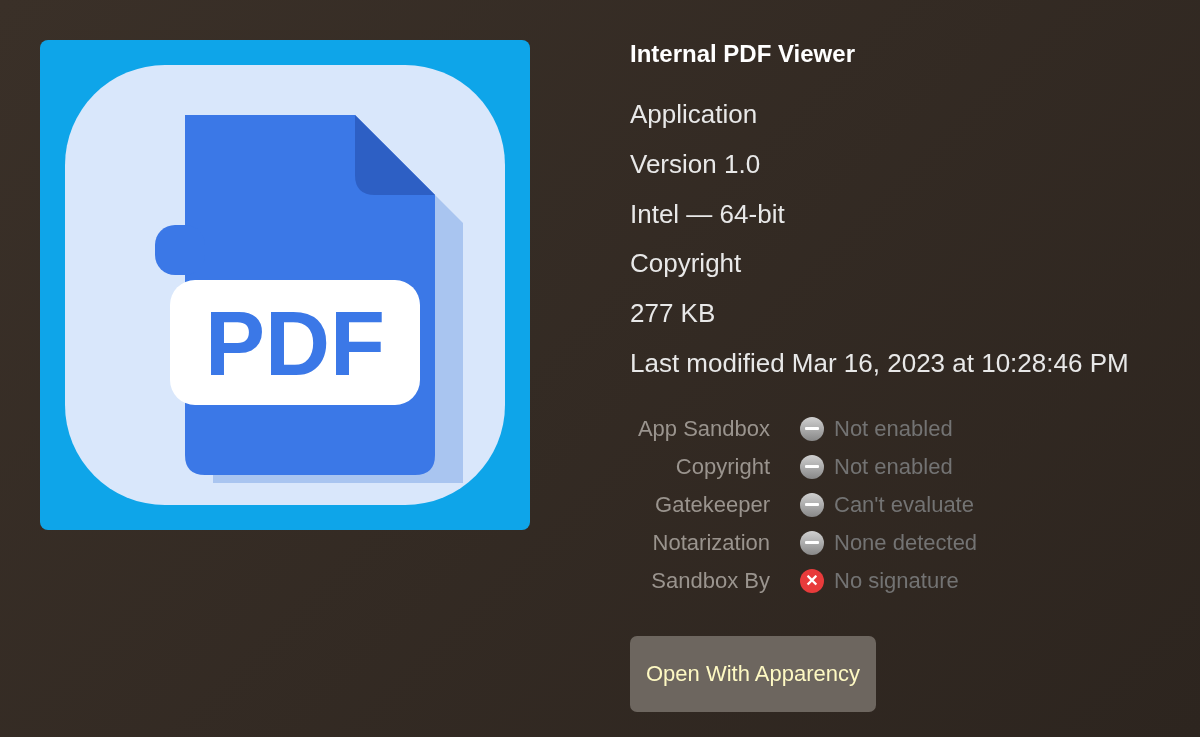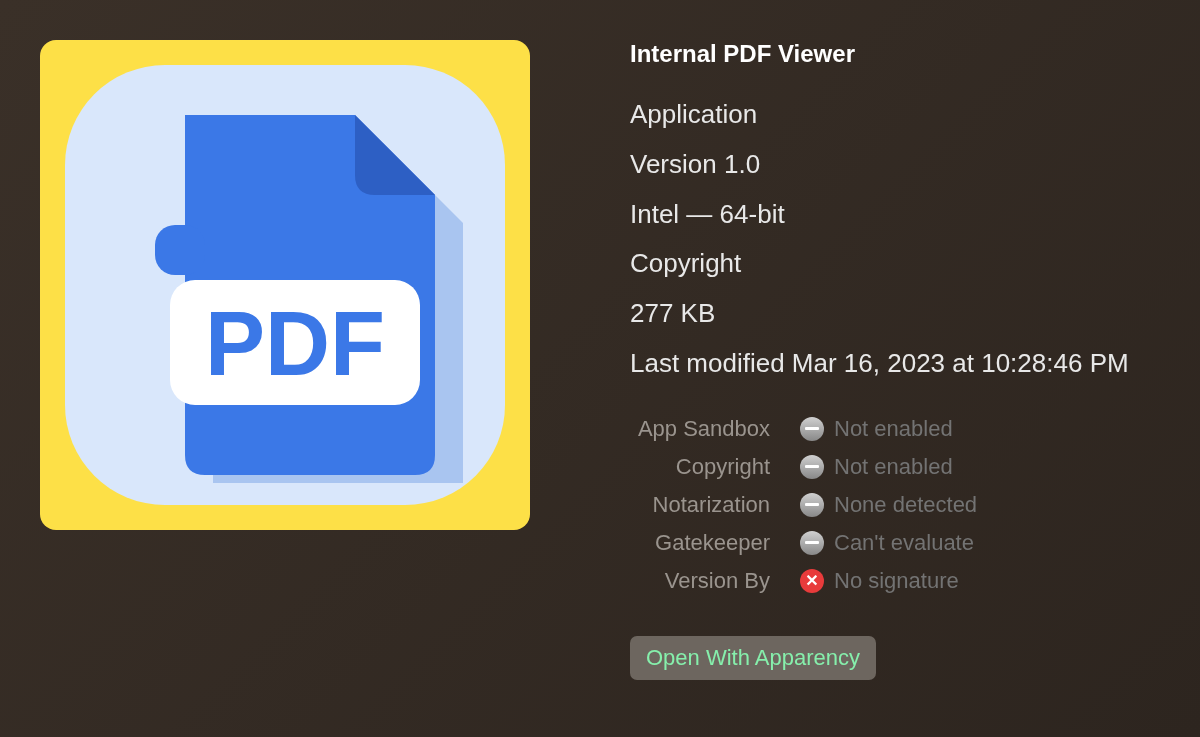--- a/index.html
+++ b/index.html
@@ -17,22 +17,22 @@
       overflow: hidden;
     }
     .left-panel {
       flex: 0 0 auto;
       display: flex;
       align-items: flex-start;
     }
     .app-icon-container {
       width: 490px;
       height: 490px;
-      background: #fde047;
-      border-radius: 16px;
+      background: #0ea5e9;
+      border-radius: 8px;
       display: flex;
       align-items: center;
       justify-content: center;
     }
     .right-panel {
       flex: 1;
       padding-left: 100px;
       color: #ffffff;
     }
     .app-title {
@@ -91,24 +91,24 @@
       font-size: 16px;
     }
     .security-value {
       color: #737373;
       font-weight: 400;
     }
     .open-button {
       margin-top: 30px;
       margin-left: 0px;
       background: #6d665f;
-      color: #86efac;
+      color: #fef9c3;
       border: none;
       border-radius: 7px;
-      padding: 9px 16px;
+      padding: 25px 16px;
       font-size: 22px;
       font-weight: 500;
       cursor: pointer;
       font-family: inherit;
     }
   </style>
 </head>
 <body>
 
 <div class="left-panel">
@@ -147,30 +147,30 @@
       <span class="security-label">App Sandbox</span>
       <span class="security-icon icon-minus"></span>
       <span class="security-value">Not enabled</span>
     </div>
     <div class="security-row">
       <span class="security-label">Copyright</span>
       <span class="security-icon icon-minus"></span>
       <span class="security-value">Not enabled</span>
     </div>
     <div class="security-row">
+      <span class="security-label">Gatekeeper</span>
+      <span class="security-icon icon-minus"></span>
+      <span class="security-value">Can't evaluate</span>
+    </div>
+    <div class="security-row">
       <span class="security-label">Notarization</span>
       <span class="security-icon icon-minus"></span>
       <span class="security-value">None detected</span>
     </div>
     <div class="security-row">
-      <span class="security-label">Gatekeeper</span>
-      <span class="security-icon icon-minus"></span>
-      <span class="security-value">Can't evaluate</span>
-    </div>
-    <div class="security-row">
-      <span class="security-label">Version By</span>
+      <span class="security-label">Sandbox By</span>
       <span class="security-icon icon-x">✕</span>
       <span class="security-value">No signature</span>
     </div>
   </div>
 
   <button class="open-button">Open With Apparency</button>
 </div>
 
 </body></html>

